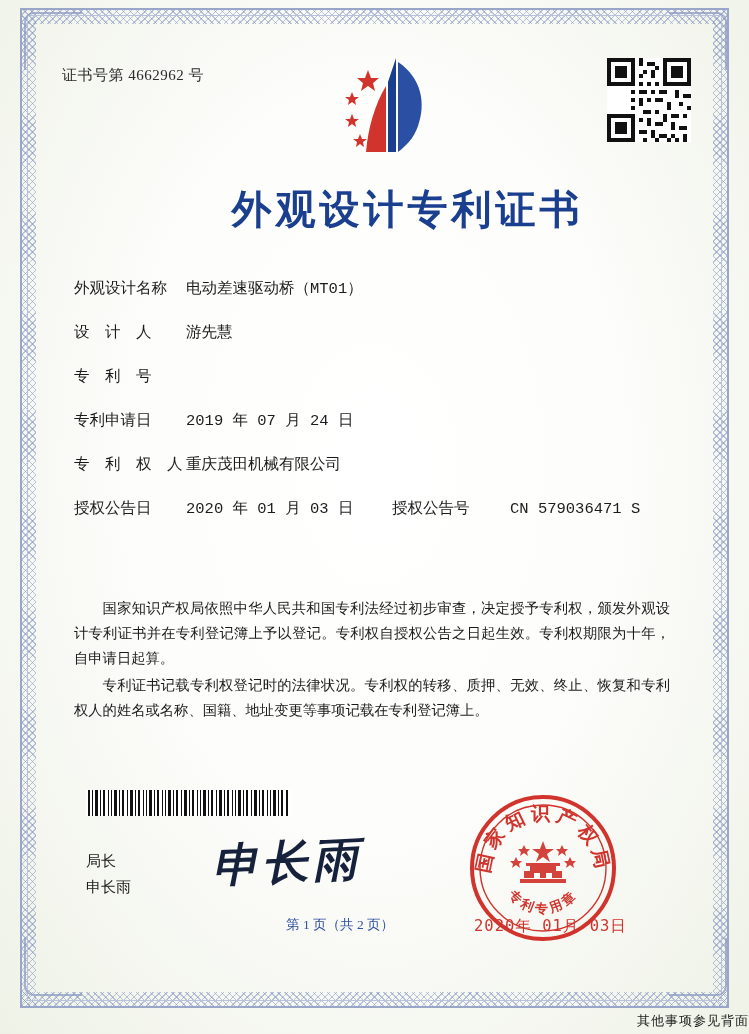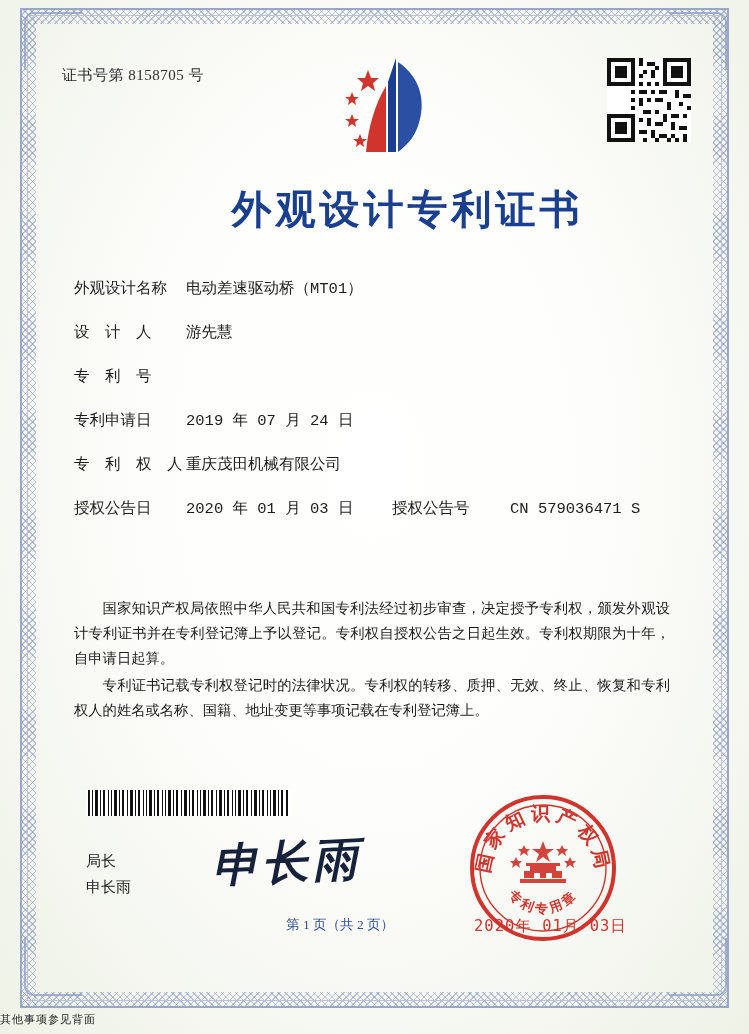--- a/index.html
+++ b/index.html
@@ -188,43 +188,43 @@
     left: 0; top: 916px;
     width: 680px;
     text-align: center;
     font-size: 13.5px;
     color: #2f4fa0;
   }
   .footer-note {
     position: absolute;
     left: 0; top: 1012px;
     width: 749px;
-    text-align: left;
-    font-size: 11px;
+    text-align: right;
+    font-size: 13px;
     color: #1a1a1a;
     letter-spacing: 1px;
   }
 </style>
 </head>
 <body>
 
 <div id="certificate">
 
   <div class="edge edge-top"></div>
   <div class="edge edge-bot"></div>
   <div class="edge edge-left"></div>
   <div class="edge edge-right"></div>
   <div class="border-outer"></div>
   <div class="border-inner"></div>
   <div class="corner tl"></div>
   <div class="corner tr"></div>
   <div class="corner bl"></div>
   <div class="corner br"></div>
 
-  <div class="cert-number">证书号第 8158705 号</div>
+  <div class="cert-number">证书号第 4662962 号</div>
 
   <div class="logo">
     <svg viewBox="0 0 110 108" width="110" height="108">
 
       <path d="M66 6 L66 100 L58 100 L58 30 Z" fill="#1b3f8f"></path>
       <path d="M68 10 C92 26 96 52 88 74 C84 86 76 94 68 100 L68 10 Z" fill="#2b4fa2"></path>
 
       <path d="M56 34 L56 100 L36 100 C38 76 45 52 56 34 Z" fill="#d0342c"></path>
 
       <g fill="#d0342c">

